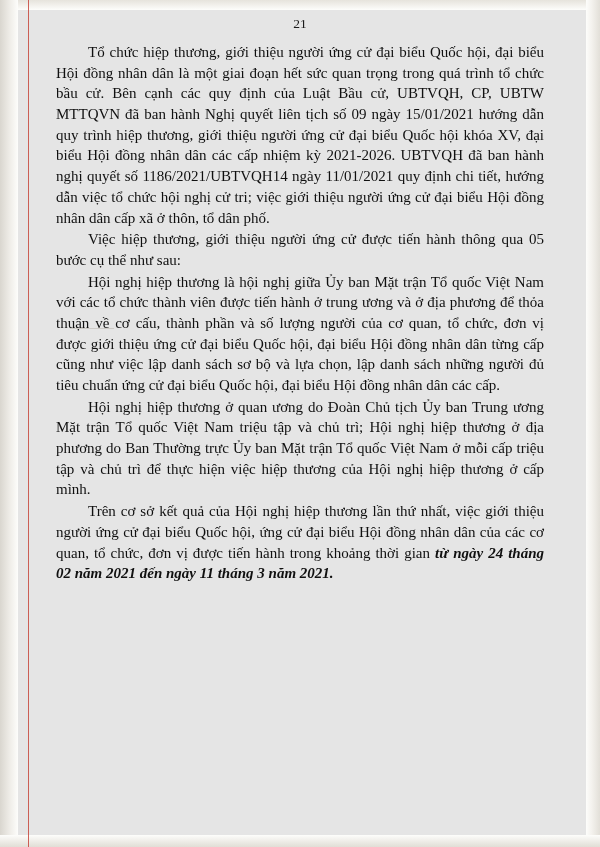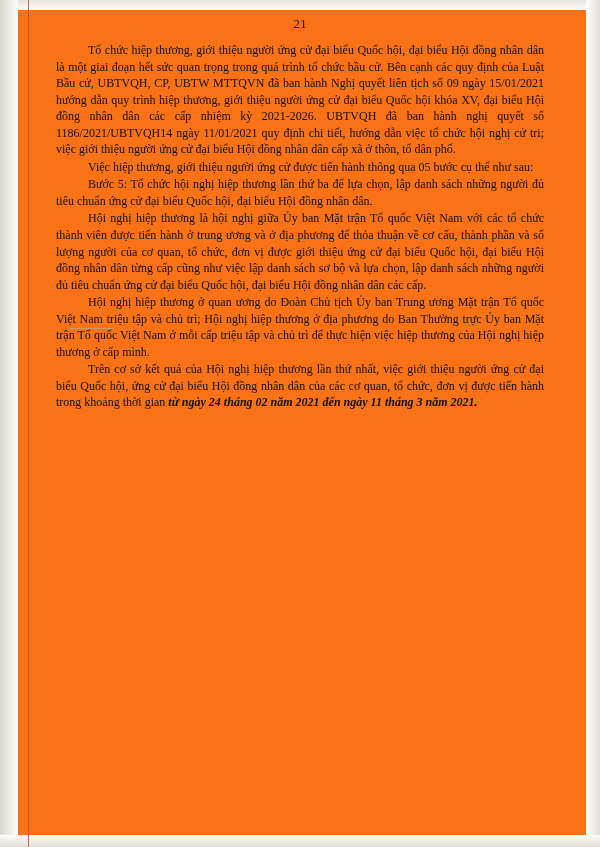--- a/index.html
+++ b/index.html
@@ -10,21 +10,21 @@
     width: 600px;
     height: 847px;
     background: #ffffff;
     font-family: "Liberation Serif", serif;
     overflow: hidden;
   }
   .page {
     position: relative;
     width: 600px;
     height: 847px;
-    background: #f97316;
+    background: #e5e5e5;
     box-sizing: border-box;
   }
   
   .edge-left {
     position: absolute;
     left: 0; top: 0;
     width: 18px; height: 847px;
     background: linear-gradient(to right, #d9d6cf 0%, #efedE8 55%, #fdfdfb 100%);
     pointer-events: none;
   }
@@ -66,21 +66,21 @@
     text-align: center;
     font-size: 13.5px;
     color: #1a1a1a;
   }
   .content {
     position: absolute;
     top: 42px;
     left: 56px;
     width: 488px;
     color: #101010;
-    font-size: 12px;
+    font-size: 15px;
     line-height: 1.38;
     text-align: justify;
     text-justify: inter-word;
   }
   p {
     margin: 0 0 1px 0;
     text-indent: 32px;
   }
   p.gap {
     margin-top: 0;
@@ -105,20 +105,19 @@
   <div class="edge-left"></div>
   <div class="edge-right"></div>
   <div class="edge-bottom"></div>
   <div class="red-margin"></div>
 
   <div class="page-number">21</div>
 
   <div class="content">
     <p>Tổ chức hiệp thương, giới thiệu người ứng cử đại biểu Quốc hội, đại biểu Hội đồng nhân dân là một giai đoạn hết sức quan trọng trong quá trình tổ chức bầu cử. Bên cạnh các quy định của Luật Bầu cử, UBTVQH, CP, UBTW MTTQVN đã ban hành Nghị quyết liên tịch số 09 ngày 15/01/2021 hướng dẫn quy trình hiệp thương, giới thiệu người ứng cử đại biểu Quốc hội khóa XV, đại biểu Hội đồng nhân dân các cấp nhiệm kỳ 2021-2026. UBTVQH đã ban hành nghị quyết số 1186/2021/UBTVQH14 ngày 11/01/2021 quy định chi tiết, hướng dẫn việc tổ chức hội nghị cử tri; việc giới thiệu người ứng cử đại biểu Hội đồng nhân dân cấp xã ở thôn, tổ dân phố.</p>
     <p class="gap">Việc hiệp thương, giới thiệu người ứng cử được tiến hành thông qua 05 bước cụ thể như sau:</p>
-    <p class="gap">Bước 5: Tổ chức hội nghị hiệp thương lần thứ ba để lựa chọn, lập danh sách những người đủ tiêu chuẩn ứng cử đại biểu Quốc hội, đại biểu Hội đồng nhân dân.</p>
     <p class="gap">Hội nghị hiệp thương là hội nghị giữa Ủy ban Mặt trận Tổ quốc Việt Nam với các tổ chức thành viên được tiến hành ở trung ương và ở địa phương để thỏa thuận về cơ cấu, thành phần và số lượng người của cơ quan, tổ chức, đơn vị được giới thiệu ứng cử đại biểu Quốc hội, đại biểu Hội đồng nhân dân từng cấp cũng như việc lập danh sách sơ bộ và lựa chọn, lập danh sách những người đủ tiêu chuẩn ứng cử đại biểu Quốc hội, đại biểu Hội đồng nhân dân các cấp.</p>
     <p class="gap">Hội nghị hiệp thương ở quan ương do Đoàn Chủ tịch Ủy ban Trung ương Mặt trận Tổ quốc Việt Nam triệu tập và chủ trì; Hội nghị hiệp thương ở địa phương do Ban Thường trực Ủy ban Mặt trận Tổ quốc Việt Nam ở mỗi cấp triệu tập và chủ trì để thực hiện việc hiệp thương của Hội nghị hiệp thương ở cấp mình.</p>
     <p class="gap"><span>Trên cơ sở kết quả của Hội nghị hiệp thương lần thứ nhất, việc giới thiệu người ứng cử đại biểu Quốc hội, ứng cử đại biểu Hội đồng nhân dân của các cơ quan, tổ chức, đơn vị được tiến hành trong khoảng thời gian </span><span class="italic-bold">từ ngày 24 tháng 02 năm 2021 đến ngày 11 tháng 3 năm 2021.</span></p>
   </div>
 
   <div class="speckle" style="left:70px; top:328px; width:44px; height:1px;"></div>
 </div>
 
 </body></html>

